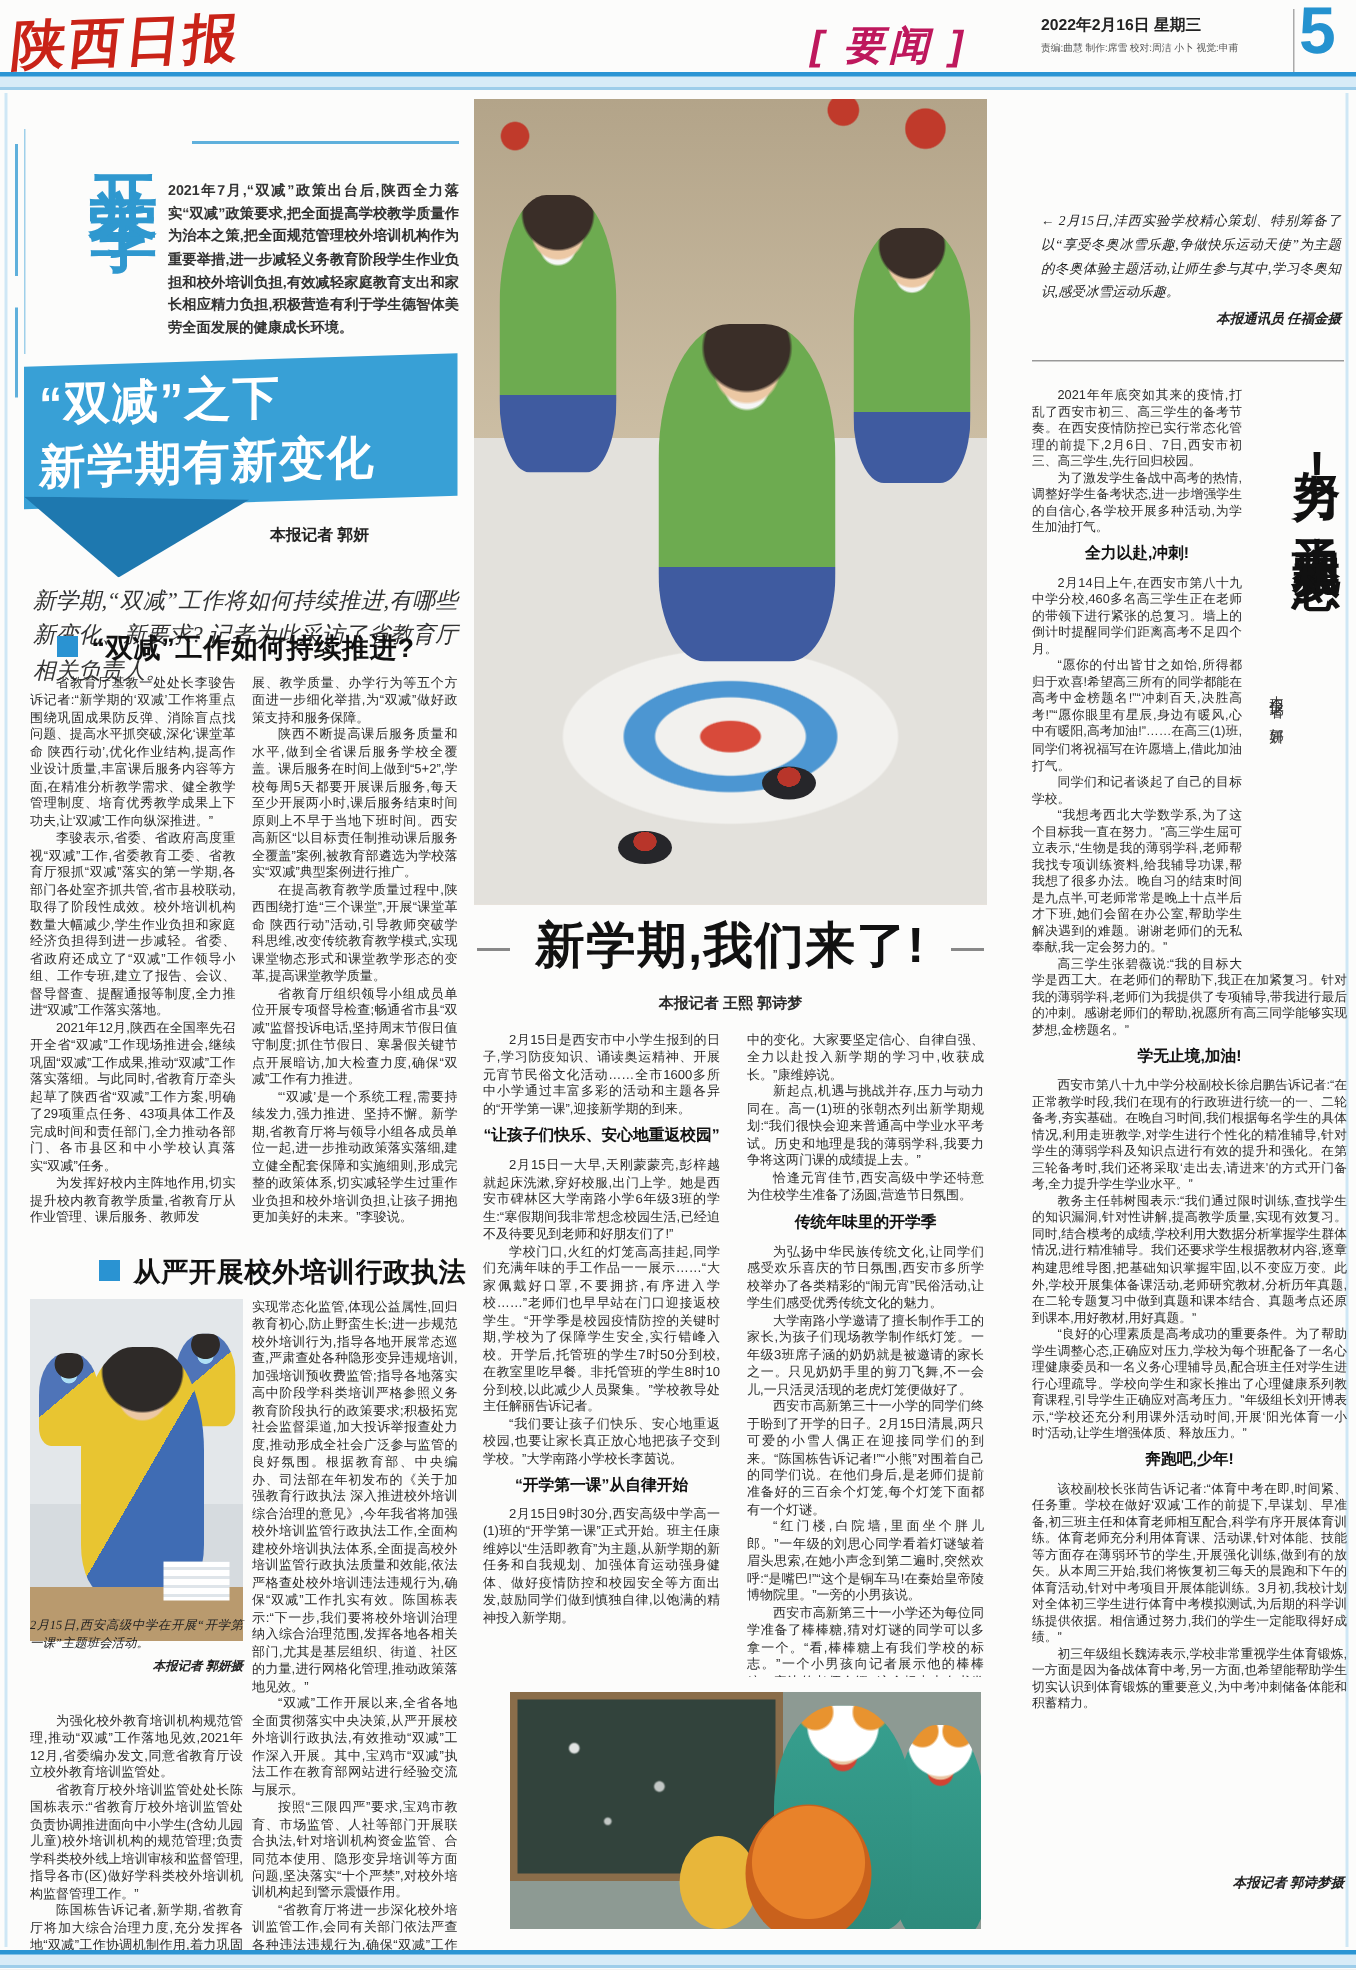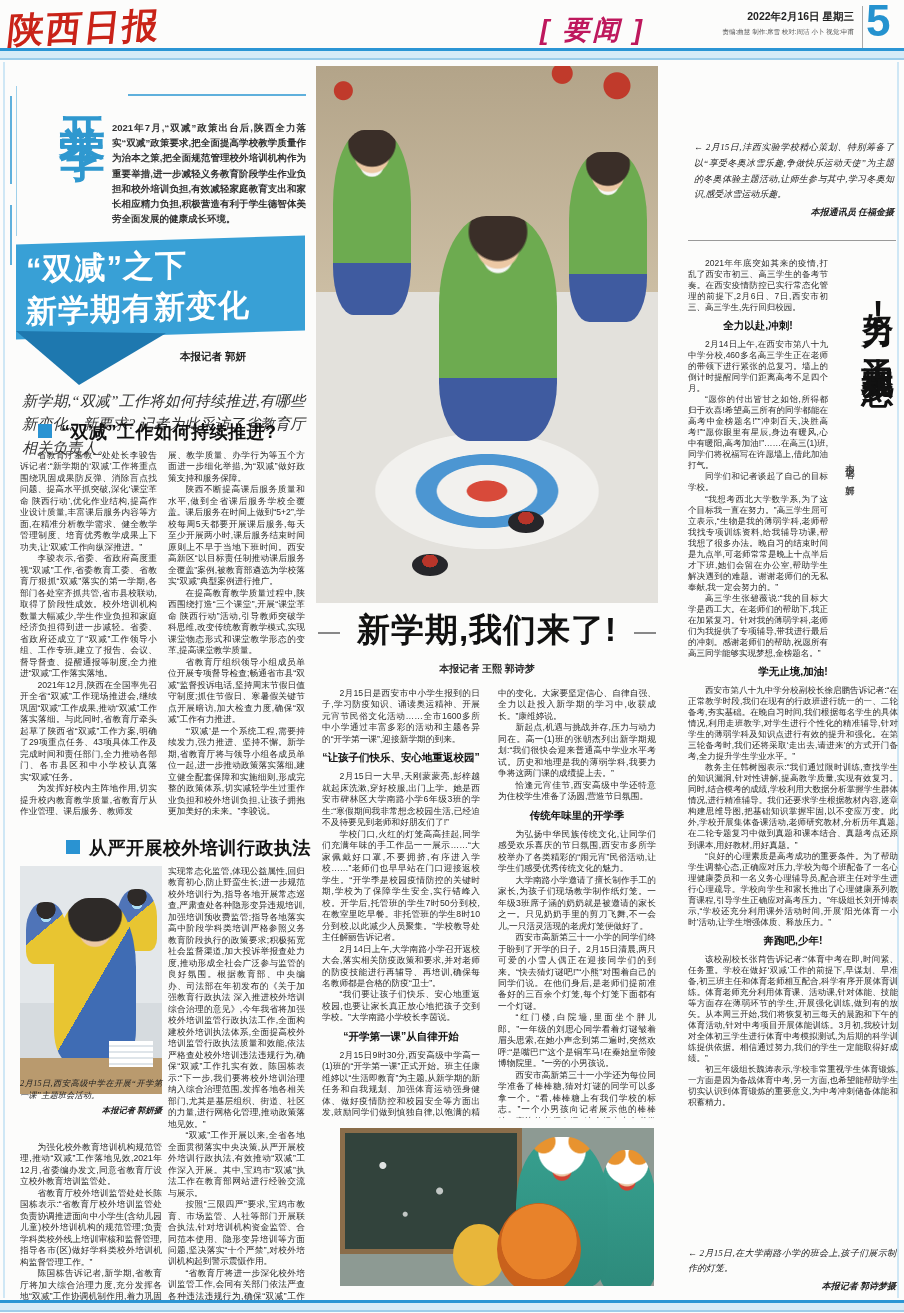--- a/index.html
+++ b/index.html
@@ -3,21 +3,21 @@
 <meta charset="utf-8">
 <style>
   html,body{margin:0;padding:0;background:#e9e9e9;}
   .page{position:relative;width:904px;height:1313px;margin:0 auto;background:#fcfcfb;
         font-family:"Liberation Sans","DejaVu Sans",sans-serif;color:#2c2c2c;overflow:hidden;}
   .abs{position:absolute;}
   
   .masthead{left:8px;top:4px;font-size:36px;font-weight:bold;color:#c92318;
             font-family:"DejaVu Serif","Liberation Serif",serif;transform:skewX(-8deg) rotate(-2deg);letter-spacing:2px;}
   .section-label{left:540px;top:12px;font-size:27px;font-weight:bold;color:#be185d;letter-spacing:3px;font-style:italic;}
-  .date-block{left:694px;top:10px;width:160px;text-align:right;}
+  .date-block{left:694px;top:10px;width:160px;text-align:left;}
   .date-line{font-size:10.5px;font-weight:bold;color:#222;}
   .staff-line{font-size:6.5px;color:#555;margin-top:4px;}
   .head-divider{left:862px;top:6px;width:1px;height:42px;background:#aaa;}
   .page-num{left:866px;top:-4px;font-size:44px;font-weight:bold;color:#2492cf;}
   .band{left:0;width:904px;height:7px;background:#d7ebf7;border-top:3px solid #2b95d4;border-bottom:2px solid #9dcdea;}
   .band-top{top:48px;}
   .band-bottom{top:1300px;}
   .edge{width:2px;top:62px;height:1236px;background:#cfe7f5;}
   .edge-l{left:3px;} .edge-r{left:897px;}
   
@@ -215,33 +215,32 @@
   </div>
   <div class="abs center-head">新学期,我们来了!</div>
   <div class="abs dash dash-l"></div>
   <div class="abs dash dash-r"></div>
   <div class="abs center-byline">本报记者 王熙 郭诗梦</div>
   <div class="abs col cc1">
       <p class="par">2月15日是西安市中小学生报到的日子,学习防疫知识、诵读奥运精神、开展元宵节民俗文化活动……全市1600多所中小学通过丰富多彩的活动和主题各异的“开学第一课”,迎接新学期的到来。</p>
       <p class="sub">“让孩子们快乐、安心地重返校园”</p>
       <p class="par">2月15日一大早,天刚蒙蒙亮,彭梓越就起床洗漱,穿好校服,出门上学。她是西安市碑林区大学南路小学6年级3班的学生:“寒假期间我非常想念校园生活,已经迫不及待要见到老师和好朋友们了!”</p>
       <p class="par">学校门口,火红的灯笼高高挂起,同学们充满年味的手工作品一一展示……“大家佩戴好口罩,不要拥挤,有序进入学校……”老师们也早早站在门口迎接返校学生。“开学季是校园疫情防控的关键时期,学校为了保障学生安全,实行错峰入校。开学后,托管班的学生7时50分到校,在教室里吃早餐。非托管班的学生8时10分到校,以此减少人员聚集。”学校教导处主任解丽告诉记者。</p>
-      <p class="par">2月14日上午,大学南路小学召开返校大会,落实相关防疫政策和要求,并对老师的防疫技能进行再辅导、再培训,确保每名教师都是合格的防疫“卫士”。</p>
       <p class="par">“我们要让孩子们快乐、安心地重返校园,也要让家长真正放心地把孩子交到学校。”大学南路小学校长李茵说。</p>
       <p class="sub">“开学第一课”从自律开始</p>
       <p class="par">2月15日9时30分,西安高级中学高一(1)班的“开学第一课”正式开始。班主任康维婷以“生活即教育”为主题,从新学期的新任务和自我规划、加强体育运动强身健体、做好疫情防控和校园安全等方面出发,鼓励同学们做到慎独自律,以饱满的精神投入新学期。</p>
     </div>
   <div class="abs col cc2">
       <p class="cont">中的变化。大家要坚定信心、自律自强、全力以赴投入新学期的学习中,收获成长。”康维婷说。</p>
       <p class="par">新起点,机遇与挑战并存,压力与动力同在。高一(1)班的张朝杰列出新学期规划:“我们很快会迎来普通高中学业水平考试。历史和地理是我的薄弱学科,我要力争将这两门课的成绩提上去。”</p>
       <p class="par">恰逢元宵佳节,西安高级中学还特意为住校学生准备了汤圆,营造节日氛围。</p>
       <p class="sub">传统年味里的开学季</p>
       <p class="par">为弘扬中华民族传统文化,让同学们感受欢乐喜庆的节日氛围,西安市多所学校举办了各类精彩的“闹元宵”民俗活动,让学生们感受优秀传统文化的魅力。</p>
       <p class="par">大学南路小学邀请了擅长制作手工的家长,为孩子们现场教学制作纸灯笼。一年级3班席子涵的奶奶就是被邀请的家长之一。只见奶奶手里的剪刀飞舞,不一会儿,一只活灵活现的老虎灯笼便做好了。</p>
-      <p class="par">西安市高新第三十一小学的同学们终于盼到了开学的日子。2月15日清晨,两只可爱的小雪人偶正在迎接同学们的到来。“快去猜灯谜吧!”“小熊”对围着自己的同学们说。在他们身后,是老师们提前准备好的三百余个灯笼,每个灯笼下面都有一个灯谜。</p>
+      <p class="par">西安市高新第三十一小学的同学们终于盼到了开学的日子。2月15日清晨,两只可爱的小雪人偶正在迎接同学们的到来。“陈国栋告诉记者!”“小熊”对围着自己的同学们说。在他们身后,是老师们提前准备好的三百余个灯笼,每个灯笼下面都有一个灯谜。</p>
       <p class="par">“红门楼,白院墙,里面坐个胖儿郎。”一年级的刘思心同学看着灯谜皱着眉头思索,在她小声念到第二遍时,突然欢呼:“是嘴巴!”“这个是铜车马!在秦始皇帝陵博物院里。”一旁的小男孩说。</p>
       <p class="par">西安市高新第三十一小学还为每位同学准备了棒棒糖,猜对灯谜的同学可以多拿一个。“看,棒棒糖上有我们学校的标志。”一个小男孩向记者展示他的棒棒糖。旁边的老师介绍:“这个标志上有书卷和博士帽的图案,整体像一只振翅飞翔的小鸟,寓意特别好。学校想借这份特殊定制的小礼物祝愿每一位学生,在新学期里有新收获。” B⑫</p>
     </div>
   <div class="abs photo photo-bottom">
     <div class="bp-board"></div>
     <div class="bp-kid bpk2"></div>
     <div class="bp-kid bpk1"></div>
     <div class="bp-pom"></div>
     <div class="bp-lantern"></div>
   </div>
@@ -251,34 +250,34 @@
     <span class="credit">本报通讯员 任福金摄</span>
   </div>
   <div class="abs right-rule"></div>
   <div class="abs right-article">
     <div class="vert-block">
       <div class="vert-title">努力!为了实现梦想</div>
       <div class="vert-byline">本报记者 郭妍</div>
     </div>
     <div>
         <p class="par">2021年年底突如其来的疫情,打乱了西安市初三、高三学生的备考节奏。在西安疫情防控已实行常态化管理的前提下,2月6日、7日,西安市初三、高三学生,先行回归校园。</p>
+        <p class="par">为了激发学生备战中高考的热情,调整好学生备考状态,进一步增强学生的自信心,各学校开展多种活动,为学生加油打气。</p>
         <p class="sub">全力以赴,冲刺!</p>
         <p class="par">2月14日上午,在西安市第八十九中学分校,460多名高三学生正在老师的带领下进行紧张的总复习。墙上的倒计时提醒同学们距离高考不足四个月。</p>
         <p class="par">“愿你的付出皆甘之如饴,所得都归于欢喜!希望高三所有的同学都能在高考中金榜题名!”“冲刺百天,决胜高考!”“愿你眼里有星辰,身边有暖风,心中有暖阳,高考加油!”……在高三(1)班,同学们将祝福写在许愿墙上,借此加油打气。</p>
         <p class="par">同学们和记者谈起了自己的目标学校。</p>
         <p class="par">“我想考西北大学数学系,为了这个目标我一直在努力。”高三学生屈可立表示,“生物是我的薄弱学科,老师帮我找专项训练资料,给我辅导功课,帮我想了很多办法。晚自习的结束时间是九点半,可老师常常是晚上十点半后才下班,她们会留在办公室,帮助学生解决遇到的难题。谢谢老师们的无私奉献,我一定会努力的。”</p>
         <p class="par">高三学生张碧薇说:“我的目标大学是西工大。在老师们的帮助下,我正在加紧复习。针对我的薄弱学科,老师们为我提供了专项辅导,带我进行最后的冲刺。感谢老师们的帮助,祝愿所有高三同学能够实现梦想,金榜题名。”</p>
         <p class="sub">学无止境,加油!</p>
         <p class="par">西安市第八十九中学分校副校长徐启鹏告诉记者:“在正常教学时段,我们在现有的行政班进行统一的一、二轮备考,夯实基础。在晚自习时间,我们根据每名学生的具体情况,利用走班教学,对学生进行个性化的精准辅导,针对学生的薄弱学科及知识点进行有效的提升和强化。在第三轮备考时,我们还将采取‘走出去,请进来’的方式开门备考,全力提升学生学业水平。”</p>
         <p class="par">教务主任韩树囤表示:“我们通过限时训练,查找学生的知识漏洞,针对性讲解,提高教学质量,实现有效复习。同时,结合模考的成绩,学校利用大数据分析掌握学生群体情况,进行精准辅导。我们还要求学生根据教材内容,逐章构建思维导图,把基础知识掌握牢固,以不变应万变。此外,学校开展集体备课活动,老师研究教材,分析历年真题,在二轮专题复习中做到真题和课本结合、真题考点还原到课本,用好教材,用好真题。”</p>
         <p class="par">“良好的心理素质是高考成功的重要条件。为了帮助学生调整心态,正确应对压力,学校为每个班配备了一名心理健康委员和一名义务心理辅导员,配合班主任对学生进行心理疏导。学校向学生和家长推出了心理健康系列教育课程,引导学生正确应对高考压力。”年级组长刘开博表示,“学校还充分利用课外活动时间,开展‘阳光体育一小时’活动,让学生增强体质、释放压力。”</p>
         <p class="sub">奔跑吧,少年!</p>
         <p class="par">该校副校长张苘告诉记者:“体育中考在即,时间紧、任务重。学校在做好‘双减’工作的前提下,早谋划、早准备,初三班主任和体育老师相互配合,科学有序开展体育训练。体育老师充分利用体育课、活动课,针对体能、技能等方面存在薄弱环节的学生,开展强化训练,做到有的放矢。从本周三开始,我们将恢复初三每天的晨跑和下午的体育活动,针对中考项目开展体能训练。3月初,我校计划对全体初三学生进行体育中考模拟测试,为后期的科学训练提供依据。相信通过努力,我们的学生一定能取得好成绩。”</p>
         <p class="par">初三年级组长魏涛表示,学校非常重视学生体育锻炼,一方面是因为备战体育中考,另一方面,也希望能帮助学生切实认识到体育锻炼的重要意义,为中考冲刺储备体能和积蓄精力。</p>
       </div>
   </div>
   <div class="abs caption cap-bottom">
-    <span>← 2月15日,在大学南路小学的班会上,孩子们展示制作的灯笼。</span>
     <span class="credit">本报记者 郭诗梦摄</span>
   </div>
 
   <div class="abs band band-bottom"></div>
 </div>
 
 </body></html>

